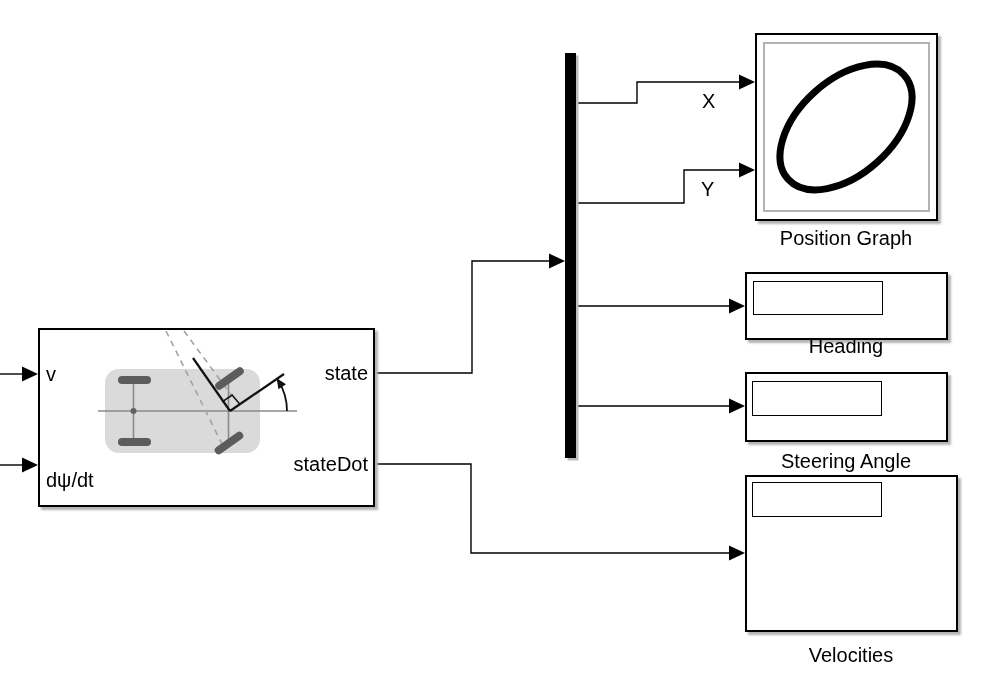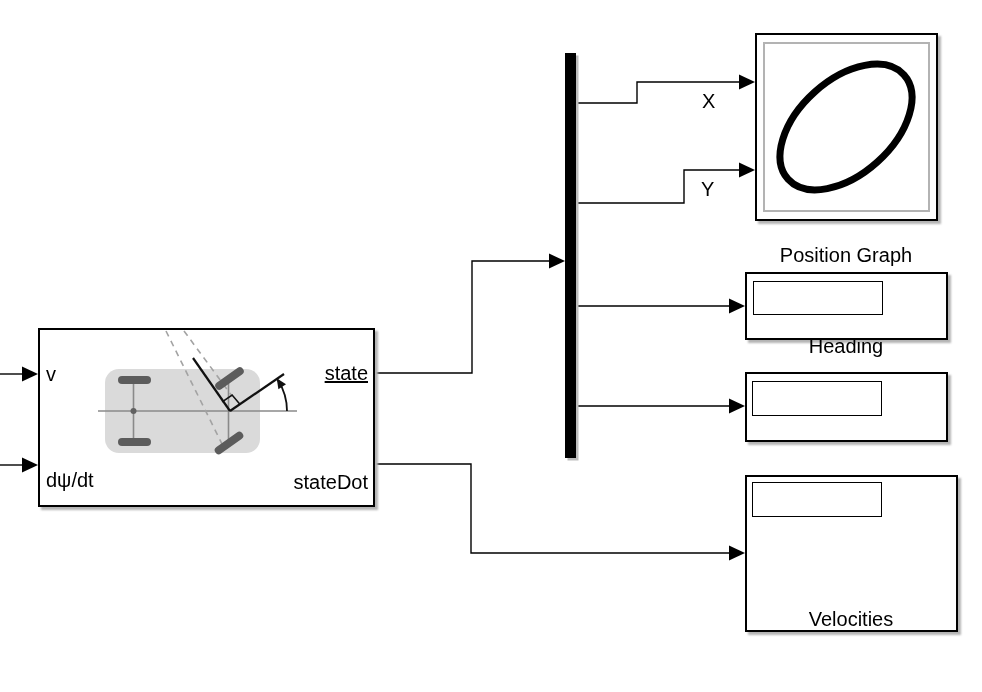--- a/index.html
+++ b/index.html
@@ -109,41 +109,42 @@
       <line x1="192" y1="83" x2="246" y2="46" stroke="#111" stroke-width="2.2"></line>
 
       <polyline points="184.2,73.9 194.1,67.1 201.9,76.2" fill="none" stroke="#111" stroke-width="1.6"></polyline>
 
       <path d="M 249 83 A 57 57 0 0 0 239.8 52" fill="none" stroke="#111" stroke-width="1.8"></path>
       <polygon points="238.7,50.3 240.4,61.2 248,56.2" fill="#111"></polygon>
     </svg>
 
     <div class="port-label" style="left:6px;top:33px;">v</div>
     <div class="port-label" style="left:6px;top:139px;">dψ/dt</div>
-    <div class="port-label" style="right:5px;top:32px;text-decoration:underline;">state</div>
-    <div class="port-label" style="right:5px;top:123px;margin-top:18px;">stateDot</div>
+    <div class="port-label" style="right:5px;top:32px;">state</div>
+    <div class="port-label" style="right:5px;top:123px;">stateDot</div>
   </div>
 
   <div class="block" style="left:755px;top:33px;width:183px;height:188px;">
     <div class="scope-frame" style="left:6px;top:7px;width:167px;height:170px;"></div>
     <svg class="icon-svg" style="left:-2px;top:-2px;" width="183" height="188" viewBox="0 0 183 188">
       <ellipse cx="91" cy="94" rx="78" ry="47" transform="rotate(-42 91 94)" fill="none" stroke="#000" stroke-width="7"></ellipse>
     </svg>
   </div>
   <div class="port-label" style="left:702px;top:90px;">X</div>
   <div class="port-label" style="left:701px;top:178px;">Y</div>
-  <div class="block-label" style="left:846px;top:244px;">Position Graph</div>
+  <div class="block-label" style="left:846px;top:227px;">Position Graph</div>
 
   <div class="block" style="left:745px;top:272px;width:203px;height:68px;">
     <div class="value-box" style="left:6px;top:7px;width:130px;height:34px;"></div>
   </div>
   <div class="block-label" style="left:846px;top:335px;">Heading</div>
 
   <div class="block" style="left:745px;top:372px;width:203px;height:70px;">
     <div class="value-box" style="left:5px;top:7px;width:130px;height:35px;"></div>
   </div>
+  <div class="block-label" style="left:846px;top:450px;">Steering Angle</div>
 
   <div class="block" style="left:745px;top:475px;width:213px;height:157px;">
     <div class="value-box" style="left:5px;top:5px;width:130px;height:35px;"></div>
   </div>
-  <div class="block-label" style="left:851px;top:608px;">Velocities</div>
+  <div class="block-label" style="left:851px;top:644px;">Velocities</div>
 
 </div>
 
 </body></html>

